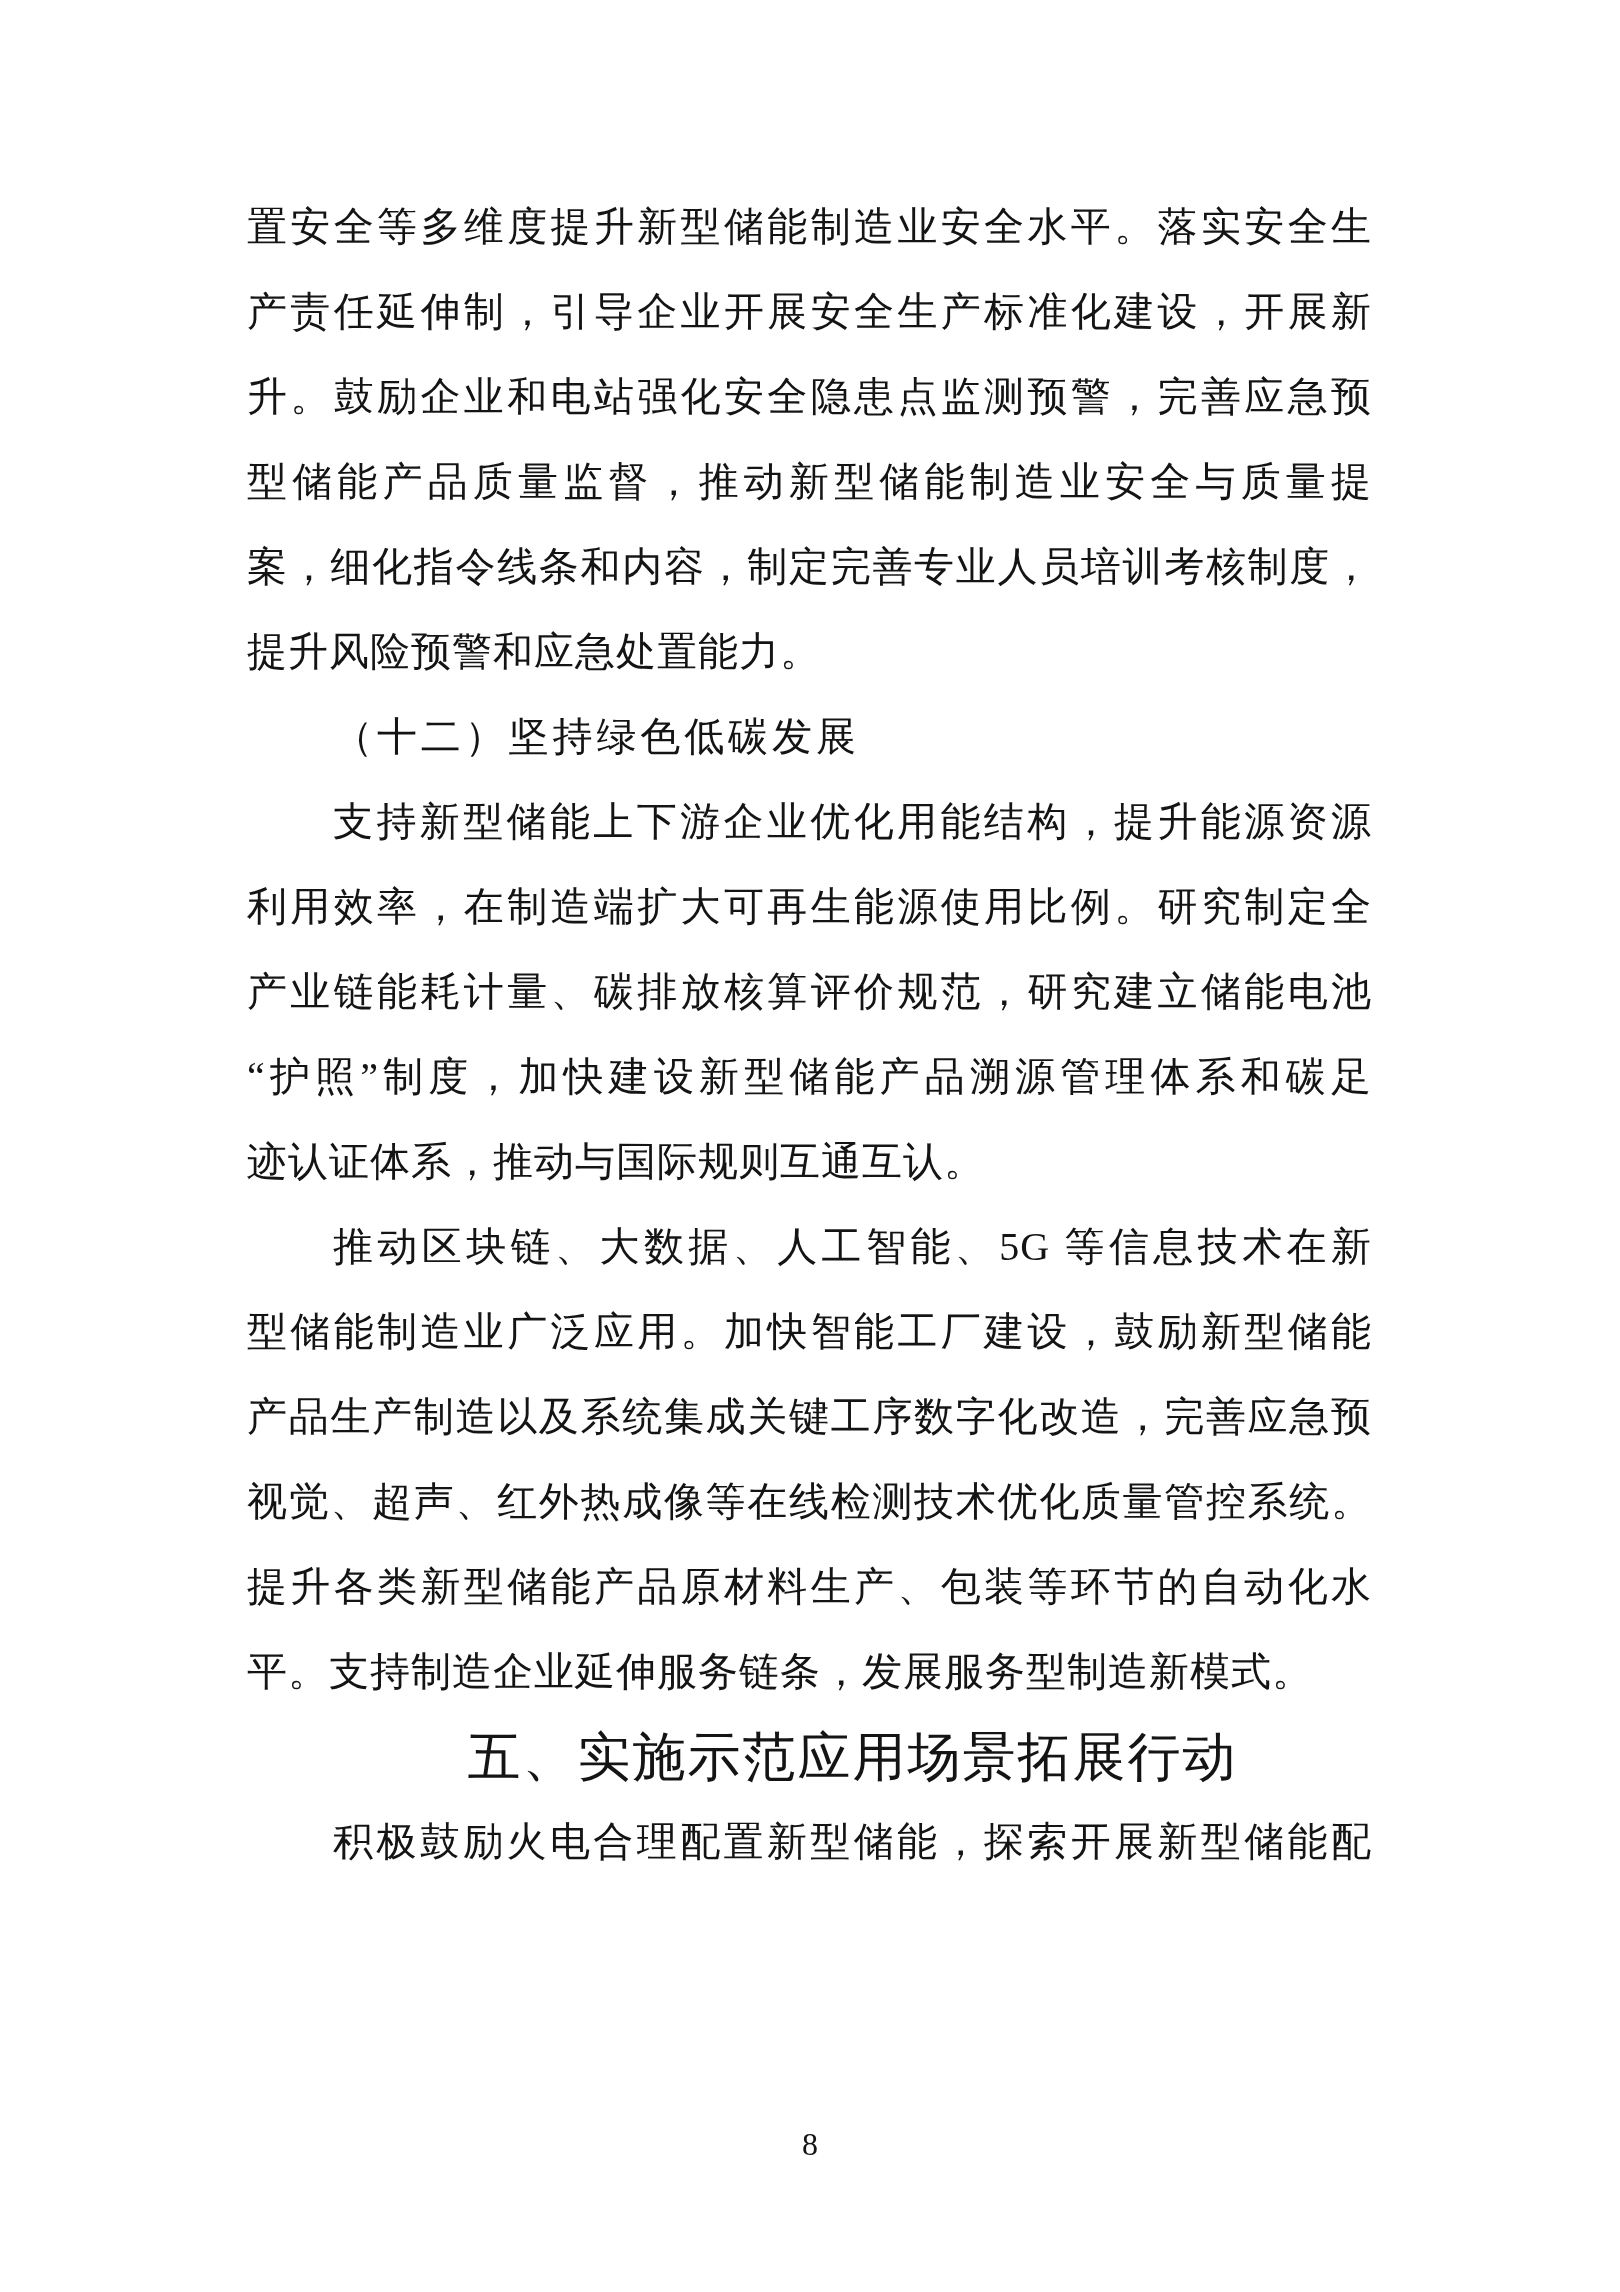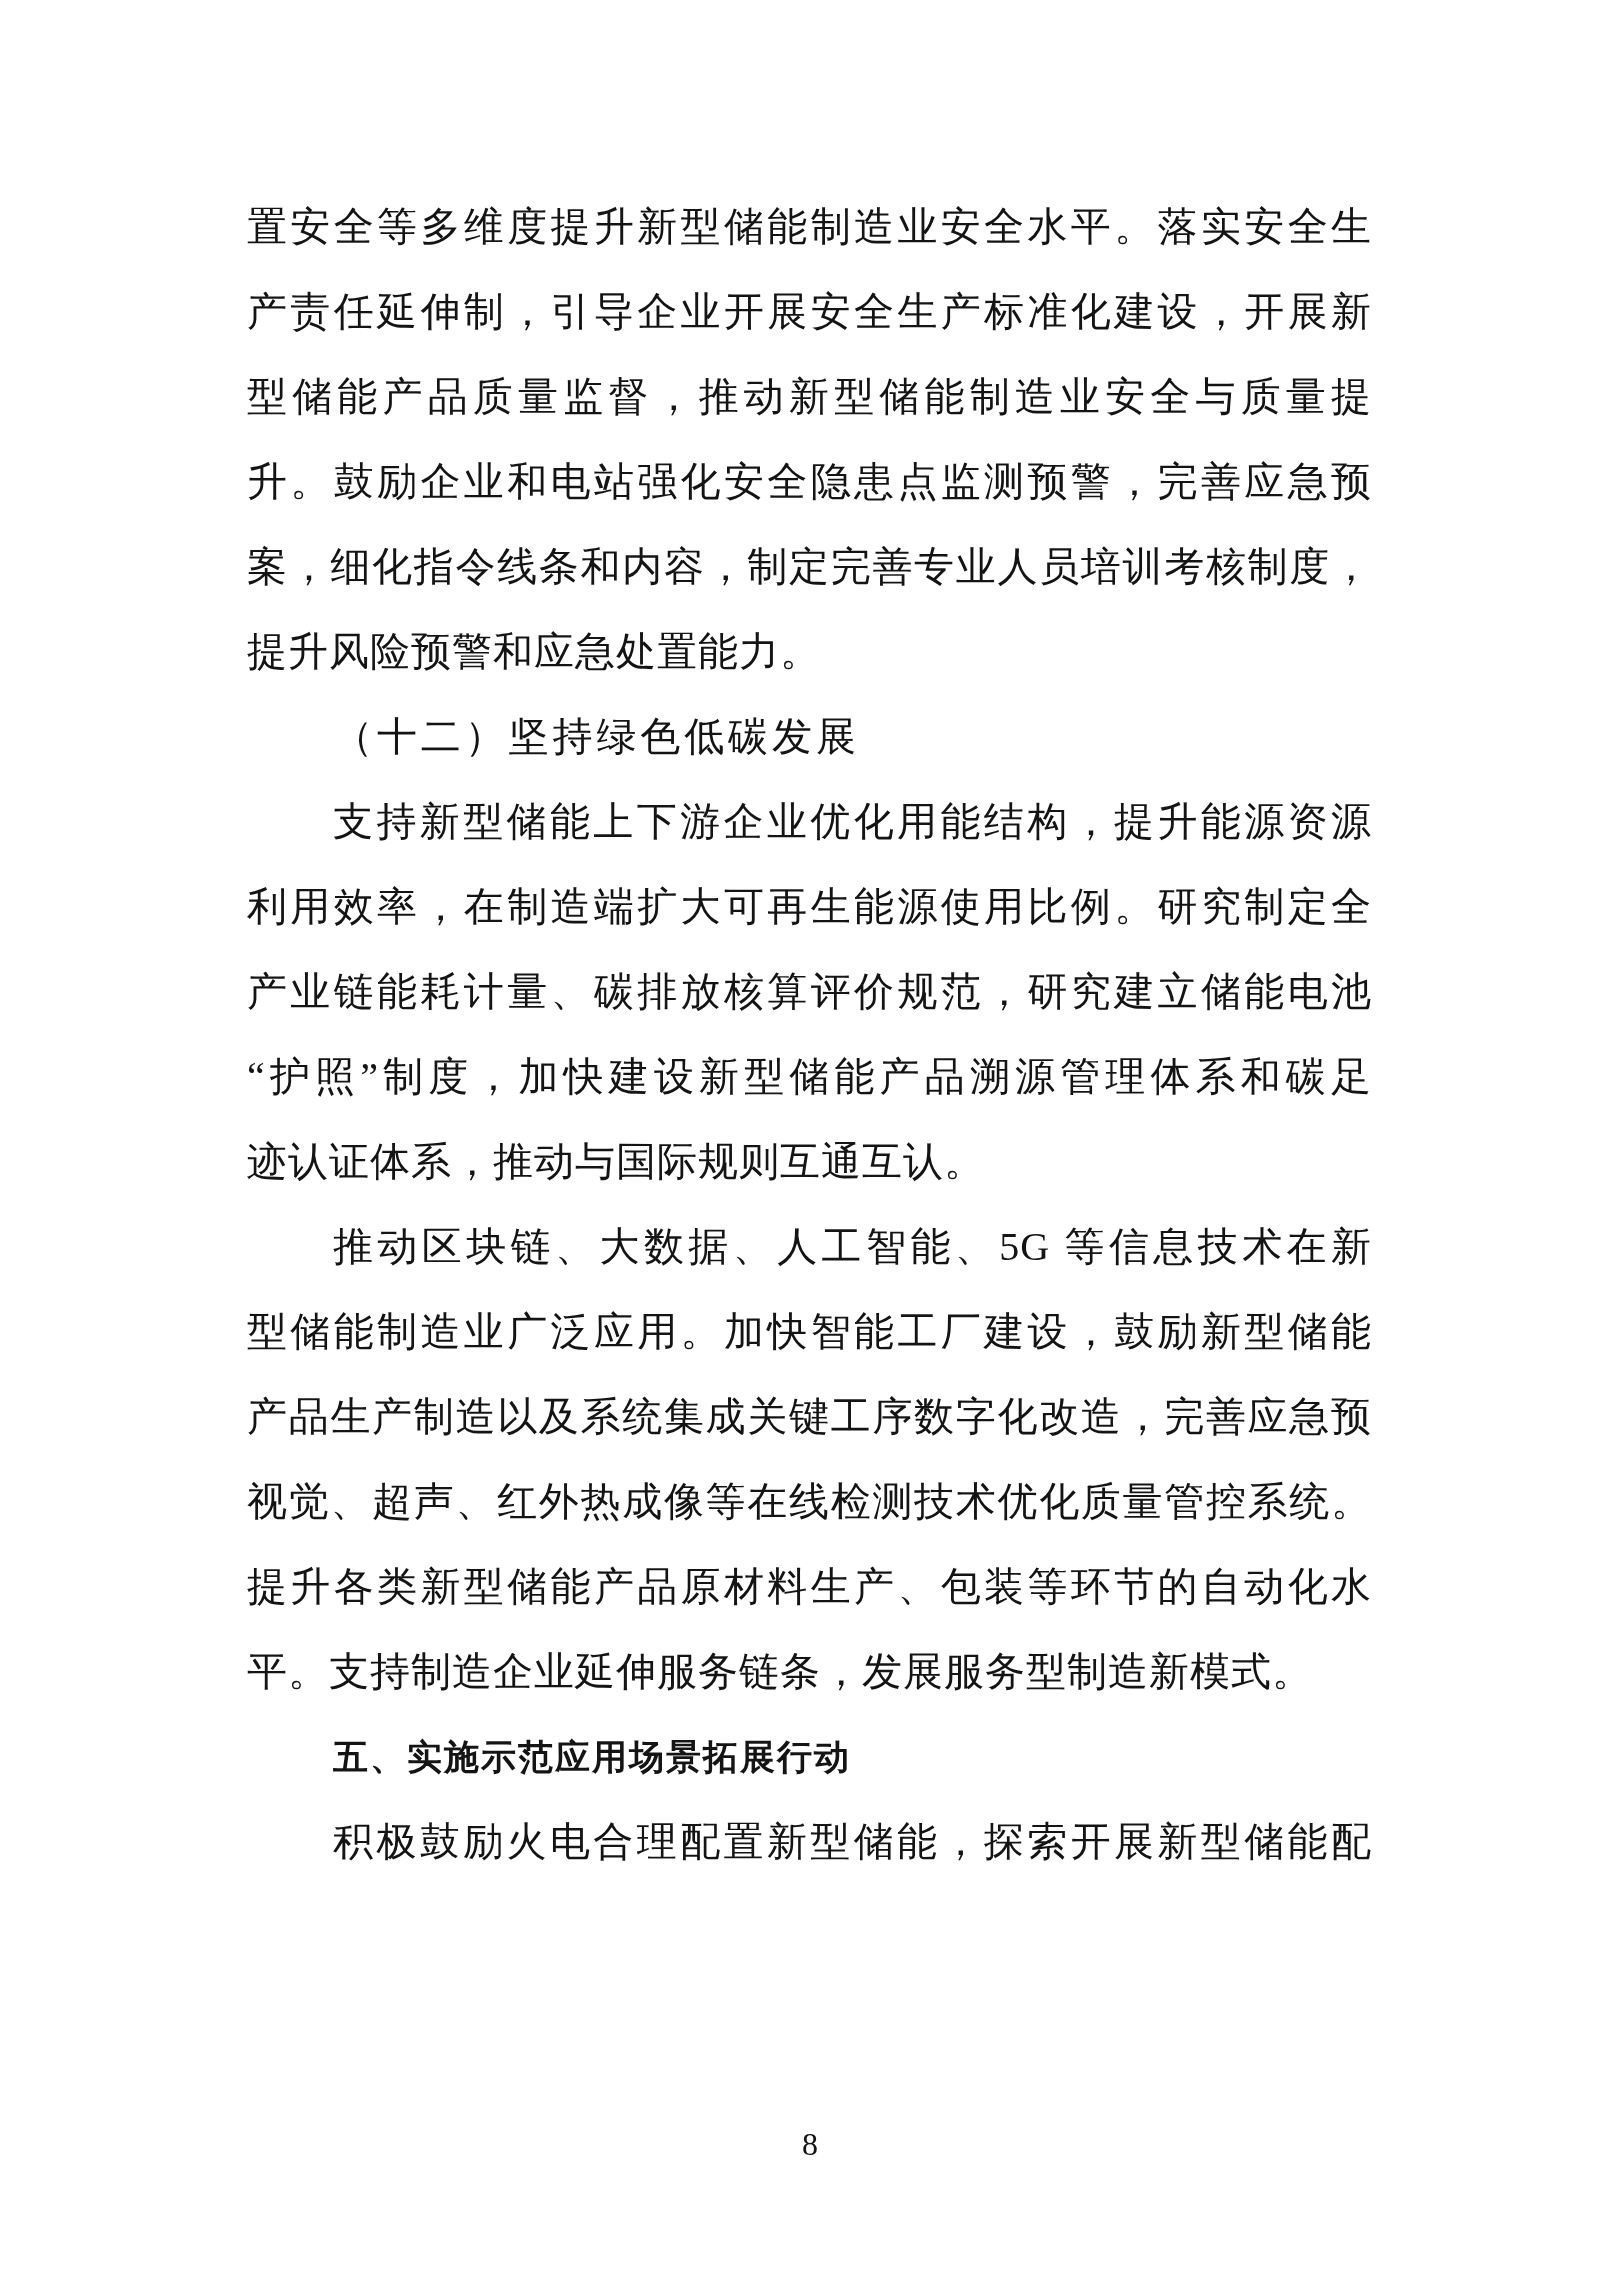--- a/index.html
+++ b/index.html
@@ -37,23 +37,24 @@
     text-justify: inter-character;
   }
   .line.indent {
     text-indent: 86px;
   }
   .line.sub-heading {
     letter-spacing: 3.9px;
   }
   .line.section-heading {
     font-family: "Liberation Sans", sans-serif;
-    font-weight: 700;
-    font-size: 35px;
+    font-weight: 400;
+    font-size: 53px;
     letter-spacing: 2px;
+    text-align: center;
   }
   .page-number {
     position: absolute;
     top: 2115px;
     left: 0;
     width: 100%;
     height: 59px;
     line-height: 59px;
     text-align: center;
     font-size: 32px;
@@ -61,22 +62,22 @@
     color: #141414;
   }
 </style>
 </head>
 <body>
 
 <div class="page">
   <div class="text-block" id="text-block">
       <div class="line body justify">置安全等多维度提升新型储能制造业安全水平。落实安全生</div>
       <div class="line body justify">产责任延伸制，引导企业开展安全生产标准化建设，开展新</div>
+      <div class="line body justify">升。鼓励企业和电站强化安全隐患点监测预警，完善应急预</div>
       <div class="line body justify">型储能产品质量监督，推动新型储能制造业安全与质量提</div>
-      <div class="line body justify">升。鼓励企业和电站强化安全隐患点监测预警，完善应急预</div>
       <div class="line body justify">案，细化指令线条和内容，制定完善专业人员培训考核制度，</div>
       <div class="line body">提升风险预警和应急处置能力。</div>
       <div class="line sub-heading indent">（十二）坚持绿色低碳发展</div>
       <div class="line body justify indent">支持新型储能上下游企业优化用能结构，提升能源资源</div>
       <div class="line body justify">利用效率，在制造端扩大可再生能源使用比例。研究制定全</div>
       <div class="line body justify">产业链能耗计量、碳排放核算评价规范，研究建立储能电池</div>
       <div class="line body justify">“护照”制度，加快建设新型储能产品溯源管理体系和碳足</div>
       <div class="line body">迹认证体系，推动与国际规则互通互认。</div>
       <div class="line body justify indent">推动区块链、大数据、人工智能、5G 等信息技术在新</div>
       <div class="line body justify">型储能制造业广泛应用。加快智能工厂建设，鼓励新型储能</div>

